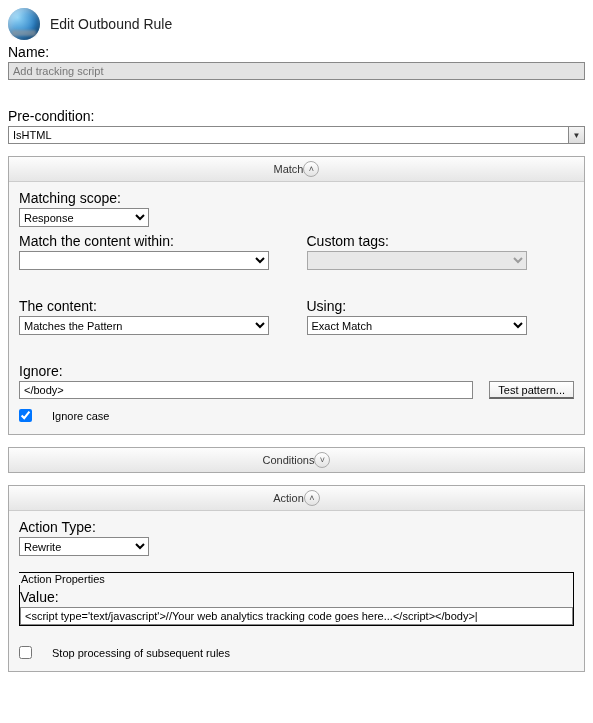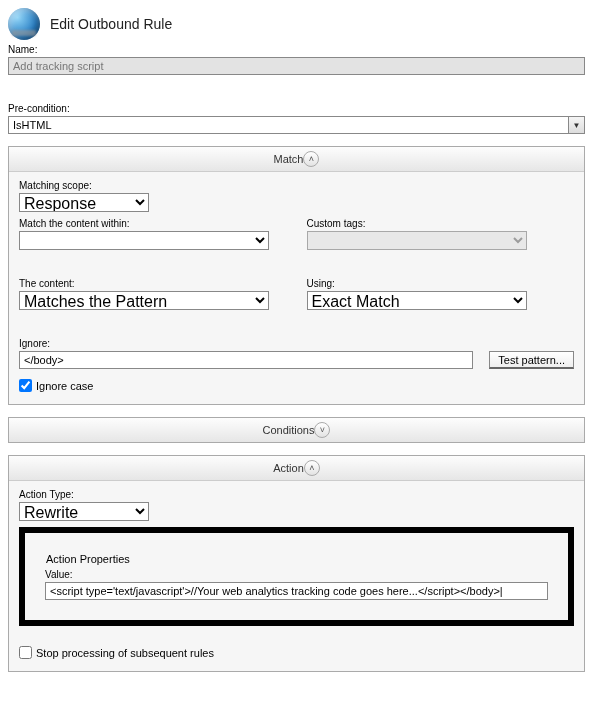--- a/index.html
+++ b/index.html
@@ -35,38 +35,38 @@
       border-radius: 2px;
       filter: blur(1px);
       opacity: 0.6;
     }
     .page-title {
       font-size: 14px;
       font-weight: normal;
       color: #222;
     }
     .field-label {
-      font-size: 10px;
+      font-size: 14px;
       margin-bottom: 2px;
     }
     .text-input, .text-input-ro {
       width: 100%;
       border: 1px solid #888;
       padding: 2px 4px;
       font-size: 11px;
       font-family: inherit;
       height: 18px;
     }
     .text-input-ro {
       background: #e3e3e3;
       color: #777;
     }
     select {
       font-family: inherit;
-      font-size: 16px;
+      font-size: 11px;
       border: 1px solid #888;
       background: #fff;
       height: 19px;
     }
     select:disabled {
       background: #e3e3e3;
       color: #777;
     }
     .short { width: 130px; }
     .spacer { height: 14px; }
@@ -120,28 +120,28 @@
       border: 1px solid #888;
       background: linear-gradient(#fff,#eee);
       padding: 1px 8px;
       border-bottom: 2px solid #666;
       cursor: pointer;
       white-space: nowrap;
     }
     .chk {
       display: flex;
       align-items: center;
-      gap: 4px;
+      gap: 20px;
       margin-top: 10px;
     }
     .chk input { margin: 0; }
     .fieldset {
-      border: 6px solid #000000;
-      padding: 20px;
-      margin-top: 6px;
+      border: 1px solid #000000;
+      padding: 0;
+      margin-top: 16px;
     }
     .fieldset-legend {
       margin-top: -14px;
       margin-left: -2px;
       background: #f6f6f6;
       display: inline-block;
       padding: 0 3px;
       font-size: 11px;
     }
     .combo {

